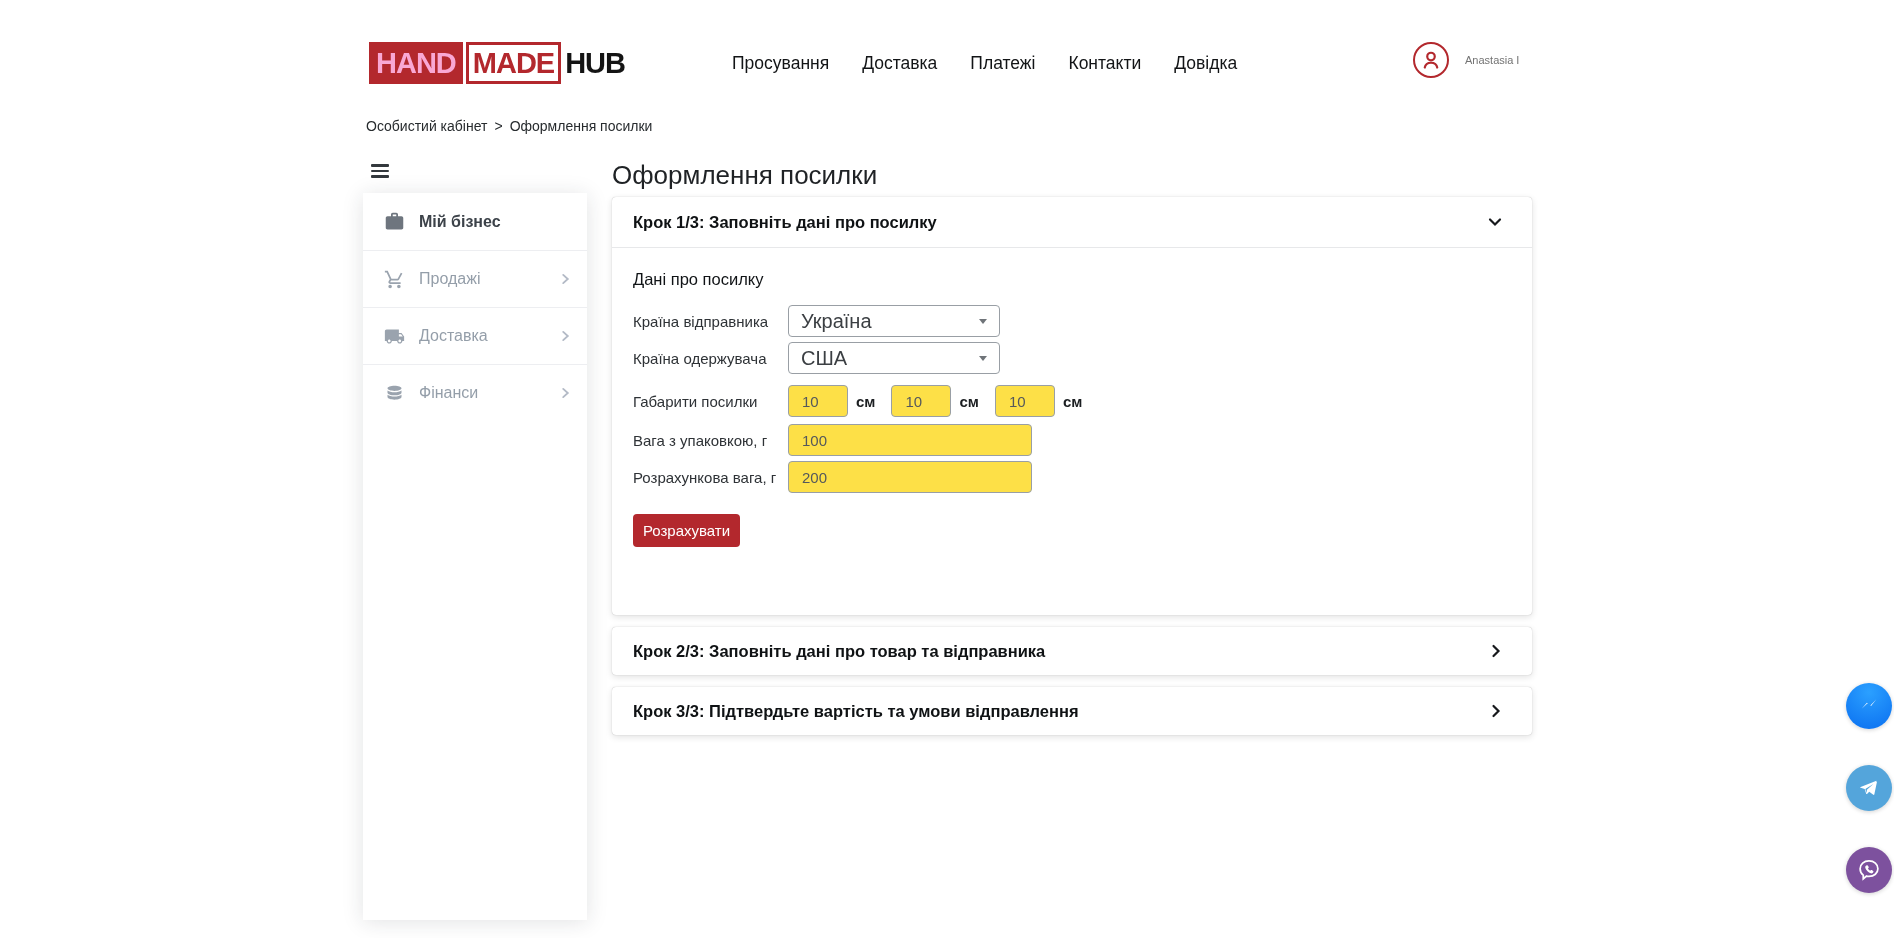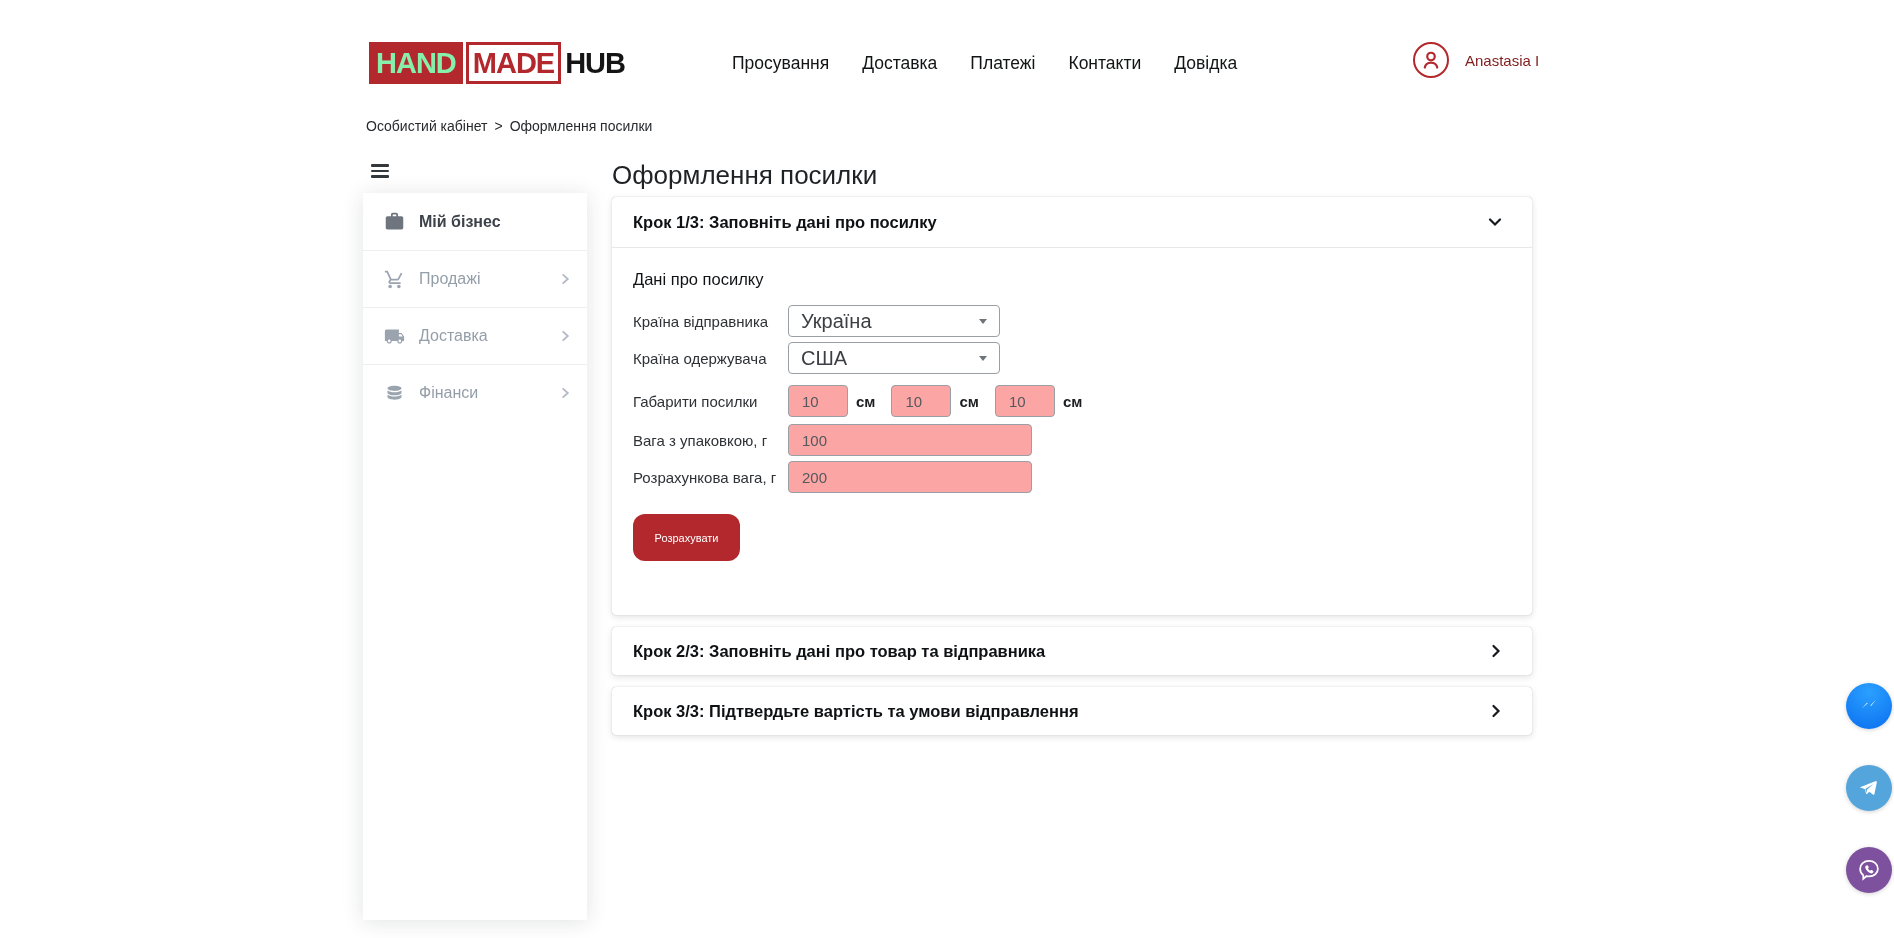--- a/index.html
+++ b/index.html
@@ -4,28 +4,28 @@
 <style>
   html,body{margin:0;padding:0;background:#fff;}
   *{box-sizing:border-box;}
   .canvas{
     position:relative;width:1894px;height:938px;overflow:hidden;background:#fff;
     font-family:"Liberation Sans","DejaVu Sans",sans-serif;color:#202326;
   }
   
   .logo{position:absolute;left:369px;top:42px;display:flex;align-items:stretch;height:42px;cursor:pointer;}
   .logo span{display:flex;align-items:center;font-weight:700;font-size:29px;letter-spacing:-1px;line-height:1;}
-  .logo-hand{background:var(--accent);color:#86efac;padding:0 7px;}
+  .logo-hand{background:var(--accent);color:#f9a8d4;padding:0 7px;}
   .logo-made{border:3px solid var(--accent);color:var(--accent);padding:0 4px;margin-left:3px;}
   .logo-hub{color:#141414;margin-left:4px;}
   .topnav{position:absolute;left:732px;top:53px;display:flex;gap:33px;}
   .topnav a{font-size:17.5px;color:#121416;text-decoration:none;cursor:pointer;}
   .userbox{position:absolute;left:1413px;top:42px;display:flex;align-items:center;gap:16px;}
   .avatar{width:36px;height:36px;border-radius:50%;border:2.5px solid var(--accent);display:flex;align-items:center;justify-content:center;cursor:pointer;background:#fff;}
-  .username{font-size:15px;color:#7f1d1d;}
+  .username{font-size:11px;color:#737373;}
   
   .breadcrumb{position:absolute;left:366px;top:118px;font-size:14px;color:#272b2e;display:flex;gap:7px;align-items:center;}
   .breadcrumb .crumb{cursor:pointer;}
   
   .hamburger{position:absolute;left:371px;top:164px;width:18px;height:14px;display:flex;flex-direction:column;justify-content:space-between;cursor:pointer;}
   .hamburger i{display:block;height:2.6px;background:#33383d;border-radius:1px;}
   
   .sidebar{position:absolute;left:363px;top:193px;width:224px;height:727px;background:#fff;
     box-shadow:0 2px 20px rgba(30,38,46,.13);}
   .sb-item{height:57px;display:flex;align-items:center;padding:0 16px 0 21px;cursor:pointer;}
@@ -44,28 +44,28 @@
   .hdr-chev{margin-left:auto;display:flex;align-items:center;}
   .card-body{padding:22px 21px 0;}
   .form-heading{font-size:16.5px;font-weight:400;color:#101316;margin:0 0 16px 0;}
   .frow{display:flex;align-items:center;}
   .flabel{width:155px;font-size:15px;color:#2e3236;flex:0 0 auto;}
   .select{width:212px;height:32px;border:1px solid #999fa5;border-radius:4px;background:#fff;
     display:flex;align-items:center;justify-content:space-between;padding:0 12px;cursor:pointer;}
   .select .sel-text{font-size:20px;color:#3b3f43;}
   .caret{width:0;height:0;border-left:4.5px solid transparent;border-right:4.5px solid transparent;border-top:5.5px solid #6f7479;}
   .tinput{height:32px;border:1px solid #999fa5;border-radius:4px;font-size:15px;color:#54585c;
-    padding:0 10px 0 13px;font-family:"Liberation Sans","DejaVu Sans",sans-serif;outline:none;background:#fca5a5;}
+    padding:0 10px 0 13px;font-family:"Liberation Sans","DejaVu Sans",sans-serif;outline:none;background:#fde047;}
   .winput{width:244px;}
   .dinput{width:60px;}
   .unit{font-size:15px;font-weight:700;color:#1c1f22;margin:0 16px 0 8px;}
   .unit:last-child{margin-right:0;}
   .mb5{margin-bottom:5px;}.mb11{margin-bottom:11px;}.mb7{margin-bottom:7px;}.mb21{margin-bottom:21px;}
-  .btn-calc{display:inline-block;border:none;background:var(--accent);color:#fff;font-size:11px;
-    width:107px;height:47px;border-radius:12px;cursor:pointer;font-family:"Liberation Sans","DejaVu Sans",sans-serif;}
+  .btn-calc{display:inline-block;border:none;background:var(--accent);color:#fff;font-size:15px;
+    width:107px;height:33px;border-radius:4px;cursor:pointer;font-family:"Liberation Sans","DejaVu Sans",sans-serif;}
   .card2{top:627px;height:48px;display:flex;align-items:center;padding:0 30px 0 21px;cursor:pointer;}
   .card3{top:687px;height:48px;display:flex;align-items:center;padding:0 30px 0 21px;cursor:pointer;}
   
   .social{position:absolute;left:1846px;top:683px;display:flex;flex-direction:column;gap:36px;}
   .soc{width:46px;height:46px;border-radius:50%;display:flex;align-items:center;justify-content:center;cursor:pointer;box-shadow:0 1px 4px rgba(0,0,0,.18);}
   .soc-messenger{background:radial-gradient(circle at 50% 20%,#2ba0ff,#0a6ff0);}
   .soc-telegram{background:var(--telegram);}
   .soc-viber{background:var(--viber);}
 </style>
 </head>

